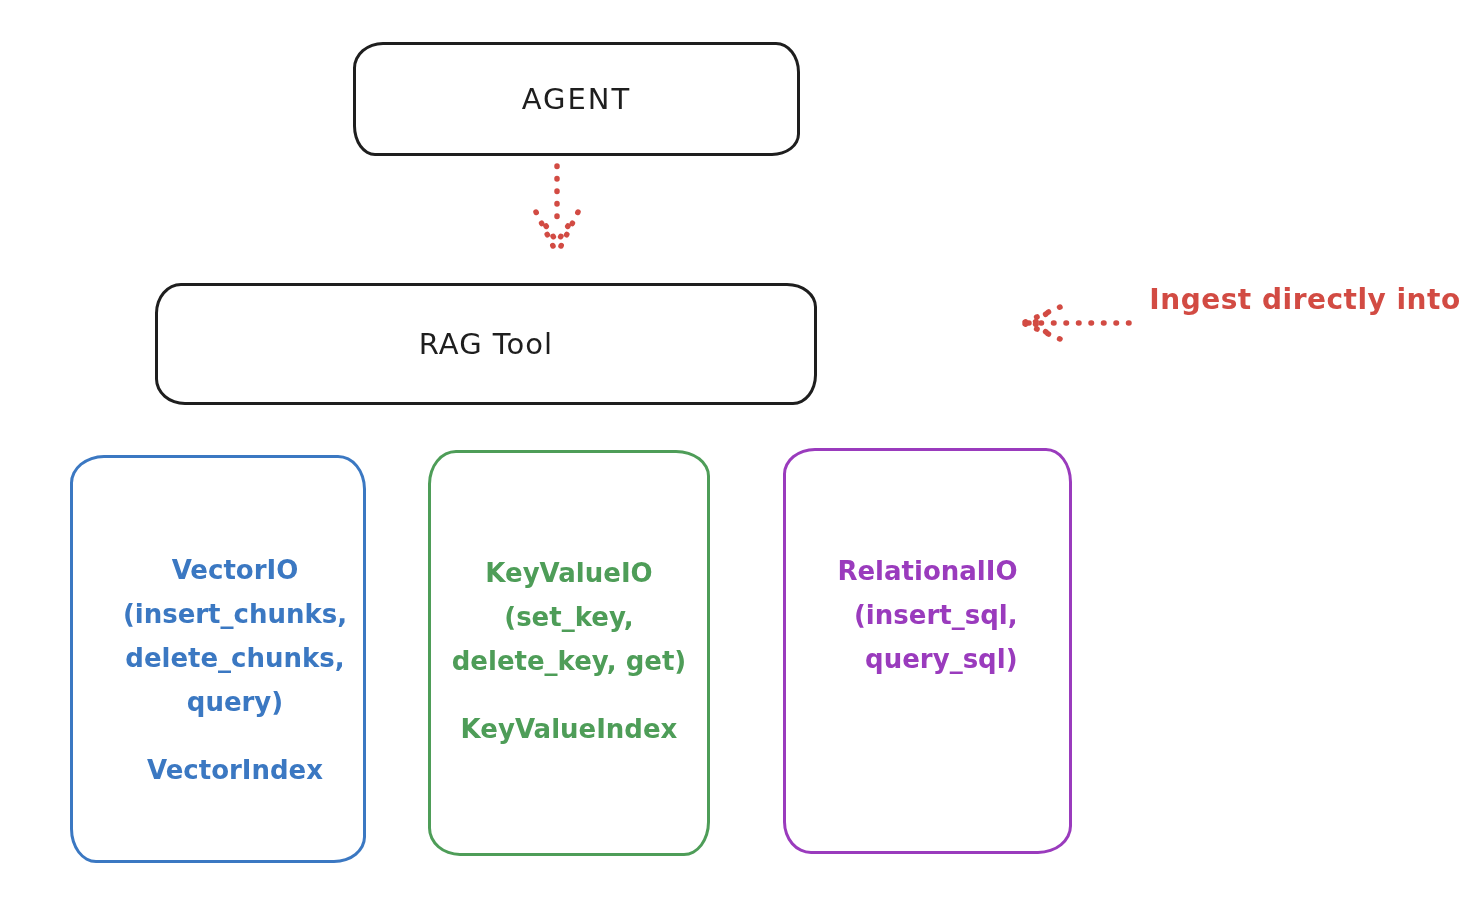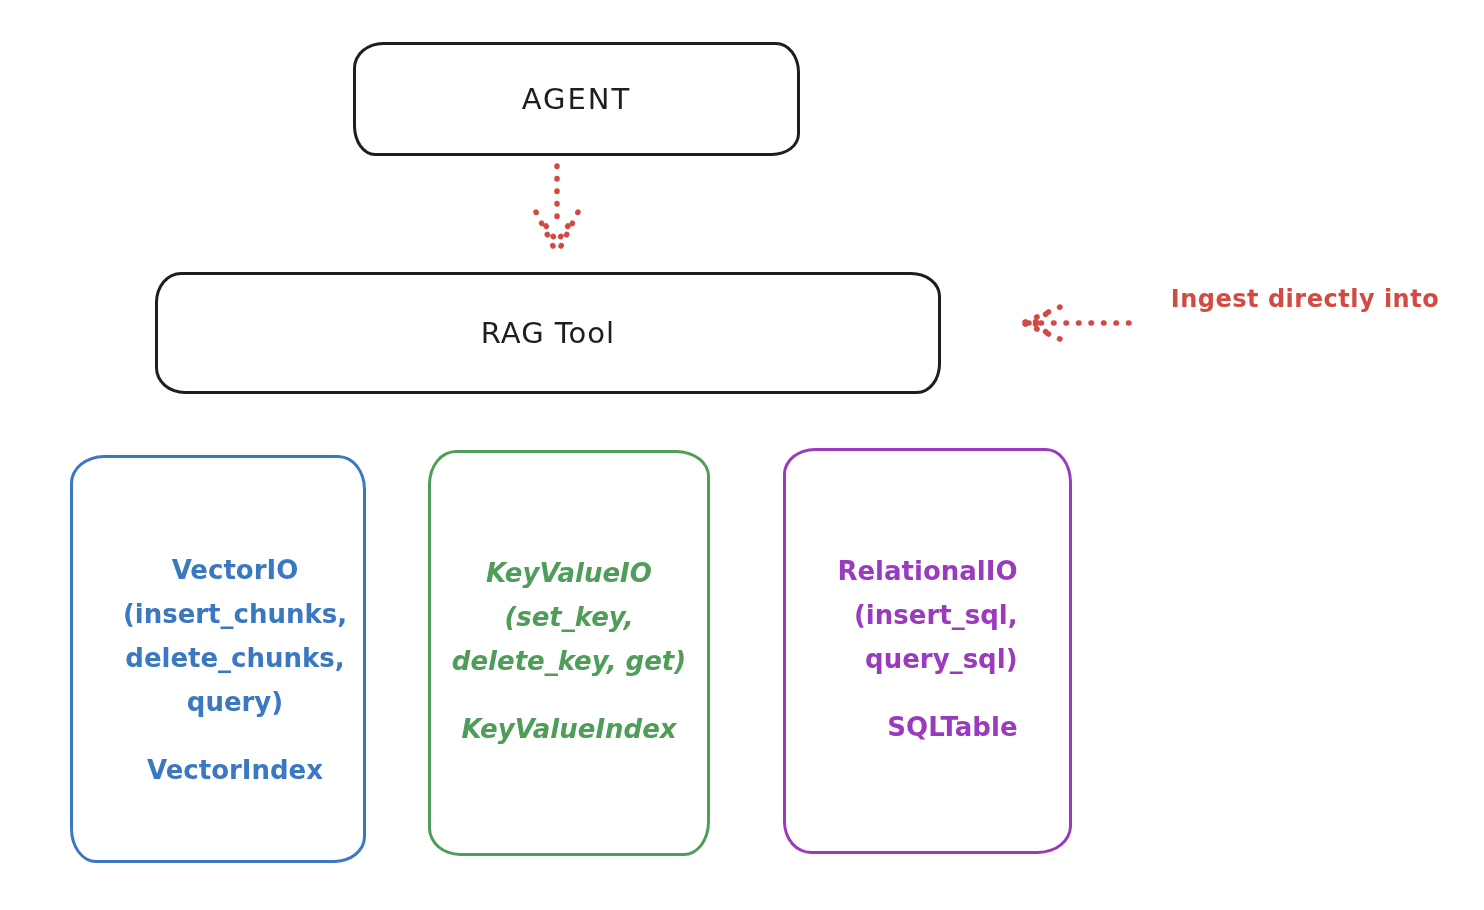--- a/index.html
+++ b/index.html
@@ -18,39 +18,39 @@
     background: #ffffff;
     display: flex; align-items: center; justify-content: center;
     font-size: 29px; font-weight: 400;
     letter-spacing: 2px;
   }
   .node-agent {
     left: 353px; top: 42px; width: 447px; height: 114px;
     border-radius: 30px 24px 28px 22px / 26px 30px 22px 30px;
   }
   .node-rag {
-    left: 155px; top: 272px; width: 786px; height: 122px;
+    left: 155px; top: 283px; width: 662px; height: 122px;
     border-radius: 26px 30px 24px 30px / 30px 24px 30px 26px;
     letter-spacing: 1px;
   }
 
   .arrow-svg { position: absolute; }
   .dots {
     fill: none;
     stroke: currentColor;
     stroke-width: 5.5;
     stroke-linecap: round;
     stroke-dasharray: 0.5 12;
   }
 
   .annotation {
     position: absolute;
     left: 1132px; top: 281px; width: 346px;
     text-align: center;
-    font-size: 24px; font-weight: 700;
+    font-size: 28px; font-weight: 700;
     line-height: 37px;
     letter-spacing: 0.5px;
   }
 
   .col-box {
     position: absolute;
     border: 3.5px solid;
     background: #ffffff;
     display: flex; flex-direction: column; align-items: center;
     text-align: center;
@@ -111,30 +111,29 @@
     <div style="color: rgb(59, 120, 194);">
       <div>VectorIO</div>
       <div>(insert_chunks,</div>
       <div>delete_chunks,</div>
       <div>query)</div>
       <div class="index-label">VectorIndex</div>
     </div>
   </div>
 
   <div class="col-box col-keyvalue" style="border-color: rgb(78, 157, 88);">
-    <div style="color: rgb(78, 157, 88); font-style: italic;">
+    <div style="color: rgb(78, 157, 88);">
       <div>KeyValueIO</div>
       <div>(set_key,</div>
       <div>delete_key, get)</div>
       <div class="index-label">KeyValueIndex</div>
     </div>
   </div>
 
   <div class="col-box col-relational" style="border-color: rgb(154, 59, 189); text-align: right;">
     <div style="color: rgb(154, 59, 189);">
       <div>RelationalIO</div>
       <div>(insert_sql,</div>
       <div>query_sql)</div>
-      <div class="index-label">SQLTable</div>
     </div>
   </div>
 
 </div>
 
 </body></html>

